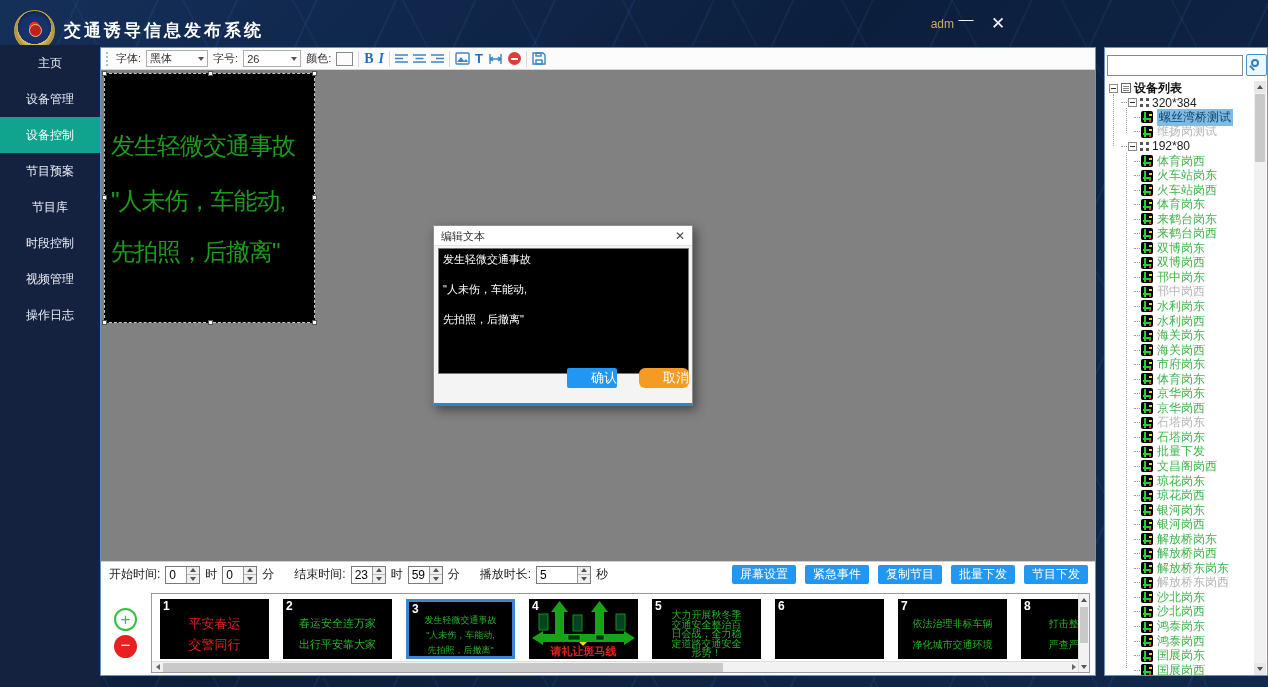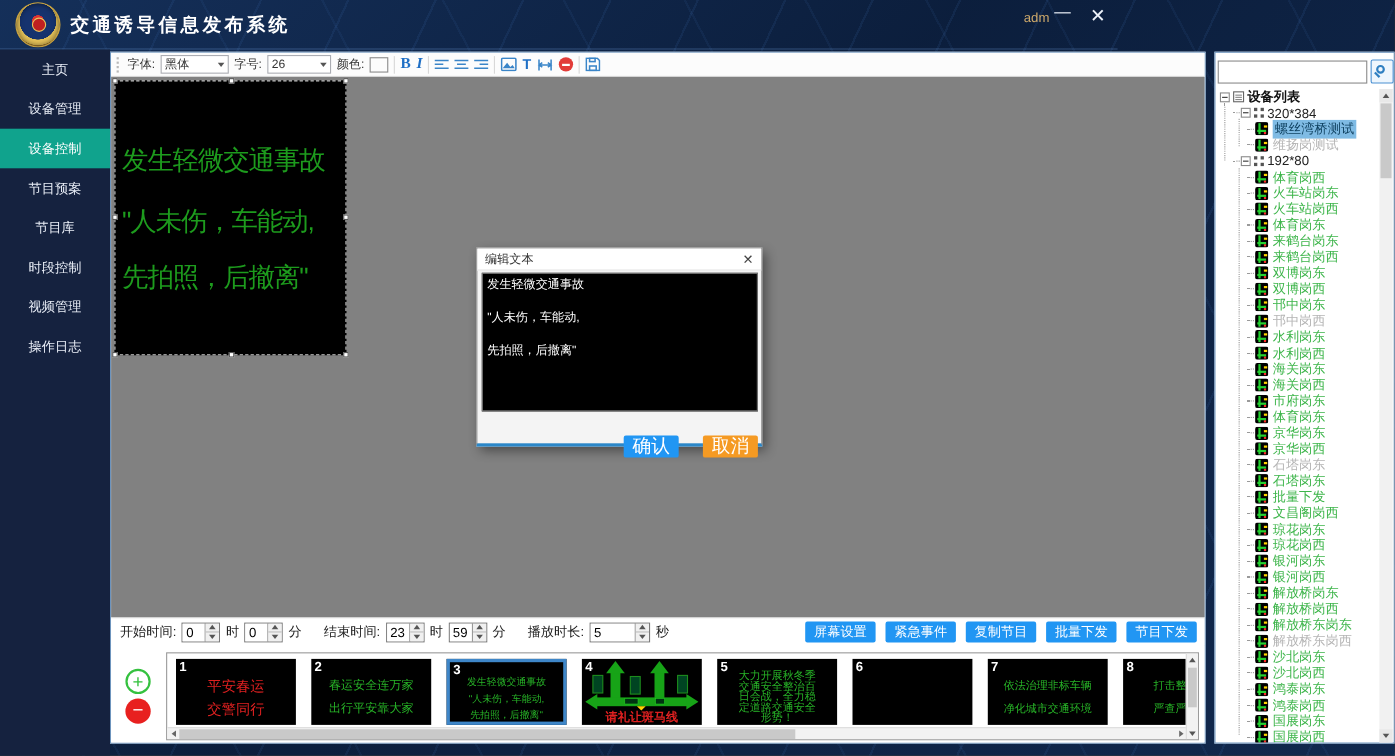--- a/index.html
+++ b/index.html
@@ -5,21 +5,21 @@
 * { margin:0; padding:0; box-sizing:border-box; }
 body { background:#222; font-family:"Liberation Sans","DejaVu Sans",sans-serif; }
 #app { position:relative; width:1268px; height:687px; overflow:hidden;
   background:
     linear-gradient(135deg, rgba(45,95,170,.28) 0%, rgba(20,45,90,.08) 45%, rgba(45,95,170,.18) 100%),
     repeating-linear-gradient(115deg, transparent 0 70px, rgba(80,140,220,.10) 70px 72px),
     repeating-linear-gradient(62deg, transparent 0 95px, rgba(80,140,220,.08) 95px 97px),
     #0b1d3a;
 }
 
-.header { position:absolute; left:0; top:0; width:1016px; height:45px; border-bottom:1px solid rgba(120,170,230,.35); }
+.header { position:absolute; left:0; top:8px; width:1016px; height:45px; border-bottom:1px solid rgba(120,170,230,.35); }
 .badge { position:absolute; left:14px; top:2px; width:41px; height:41px; border-radius:50%;
   background: radial-gradient(circle at 50% 42%, #d33 0 18%, #16336e 19% 55%, #e8c55a 56% 72%, #a87e2c 73% 100%);
   border:1px solid #c9a23e; box-shadow:0 0 6px rgba(0,0,0,.6) inset; }
 .badge::after { content:""; position:absolute; left:14px; top:13px; width:11px; height:11px; border-radius:50%; background:#c02020; border:1px solid #e8c55a; }
 .app-title { position:absolute; left:64px; top:0; height:45px; line-height:45px; color:#fff; font-size:17px; font-weight:bold; letter-spacing:3px; }
 .user { position:absolute; right:62px; top:9px; color:#cda96b; font-size:12px; }
 .win-btn { position:absolute; top:5px; color:#eef3fa; font-size:15px; width:20px; text-align:center; cursor:default; }
 .win-min { right:40px; top:2px; }
 .win-close { right:8px; font-size:17px; }
 
@@ -54,23 +54,23 @@
 .pline { position:absolute; left:6px; font-size:24px; white-space:nowrap; letter-spacing:-1px; }
 .handle { position:absolute; width:5px; height:5px; background:#fff; border:1px solid #555; }
 .h-tl{left:-3px;top:-3px}.h-tm{left:103px;top:-3px}.h-tr{right:-3px;top:-3px}
 .h-ml{left:-3px;top:121px}.h-mr{right:-3px;top:121px}
 .h-bl{left:-3px;bottom:-3px}.h-bm{left:103px;bottom:-3px}.h-br{right:-3px;bottom:-3px}
 
 .modal { position:absolute; left:332px; top:155px; width:260px; height:181px; background:#f4f4f4; border:1px solid #8f8f8f; border-bottom:3px solid #2b87c8; box-shadow:3px 4px 10px rgba(0,0,0,.45); z-index:50; }
 .modal-title { position:absolute; left:0; top:0; width:100%; height:20px; background:#fff; line-height:20px; padding-left:7px; font-size:11px; color:#333; border-bottom:1px solid #e3e3e3; }
 .modal-close { position:absolute; right:7px; top:0; line-height:20px; font-size:12px; color:#444; }
 .modal textarea { position:absolute; left:4px; top:22px; width:251px; height:126px; background:#000; color:#fff; border:1px solid #777; font-size:11px; line-height:15px; padding:3px 4px; resize:none; font-family:"Liberation Sans","DejaVu Sans",sans-serif; }
-.modal-btn { position:absolute; top:170px; width:50px; height:20px; line-height:20px; text-align:center; color:#fff; font-size:17px; border-radius:2px; }
+.modal-btn { position:absolute; top:142px; width:50px; height:20px; line-height:20px; text-align:right; color:#fff; font-size:13px; border-radius:2px; }
 .btn-ok { left:133px; background:#2196f3; }
-.btn-cancel { left:205px; background:#f59a23; }
+.btn-cancel { left:205px; background:#f59a23;border-radius:6px; }
 
 .ctrlbar { position:absolute; left:0; top:513px; width:994px; height:26px; background:#fff; border-top:1px solid #cfcfcf; display:flex; align-items:center; padding-left:8px; gap:5px; font-size:12px; color:#222; }
 .ninput { display:flex; border:1px solid #7a7a7a; height:18px; background:#fff; }
 .ninput input { border:0; outline:none; width:20px; font-size:12px; padding-left:3px; font-family:inherit; }
 .ninput.wide input { width:40px; }
 .spin { width:13px; border-left:1px solid #999; display:flex; flex-direction:column; }
 .spin div { flex:1; display:flex; align-items:center; justify-content:center; background:#f0f0f0; }
 .spin div + div { border-top:1px solid #bbb; }
 .grp-gap { width:10px; }
 .actions { margin-left:auto; margin-right:7px; display:flex; gap:9px; }

